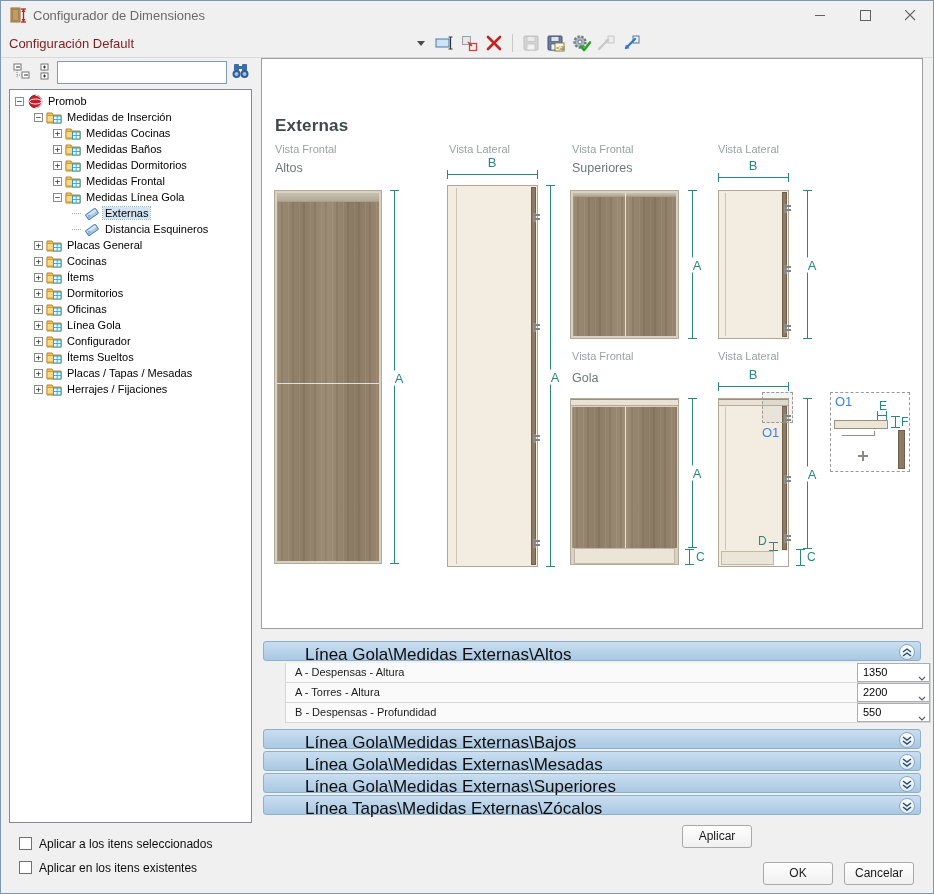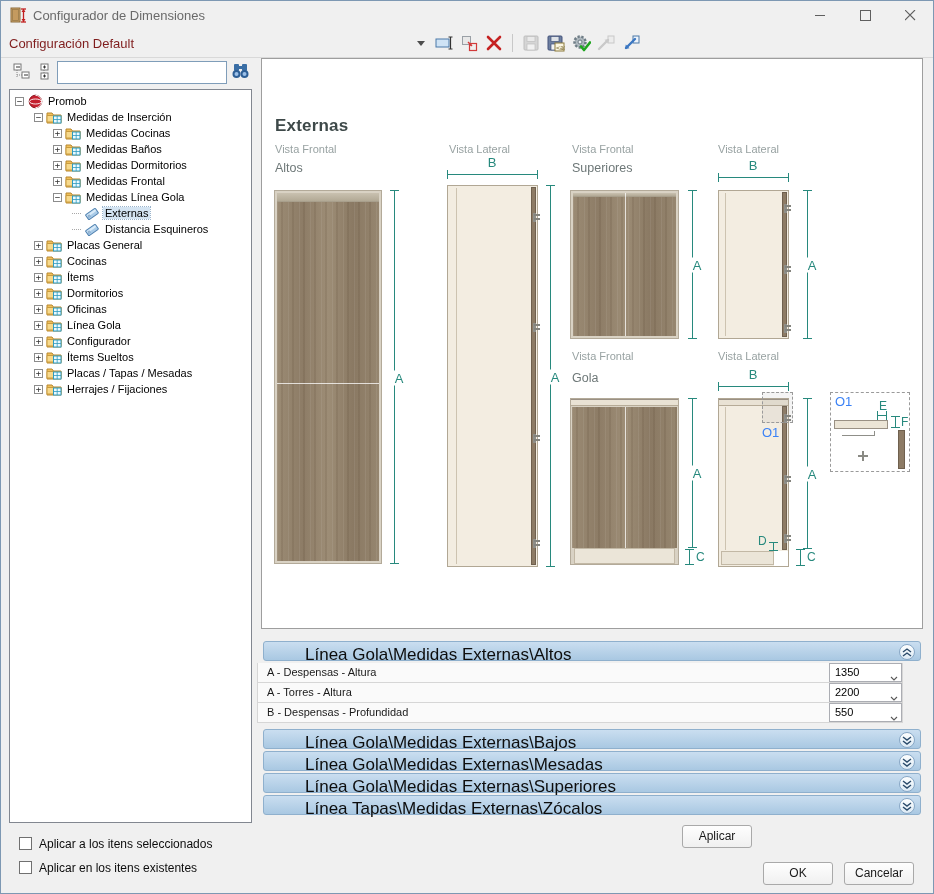--- a/index.html
+++ b/index.html
@@ -68,21 +68,21 @@
   .dimlbl.small{font-size:12px;padding:0 1px;}
   .o1box{position:absolute;border:1px dashed #9a9a9a;background:rgba(150,150,150,.10);}
   .o1lbl{position:absolute;color:#3b82f6;font-size:13px;}
   .slab{position:absolute;background:#ece5d6;border:1px solid #9a9184;}
   .profile{position:absolute;border-bottom:1px solid #8f8f89;border-right:1px solid #8f8f89;}
 
   
   .phead{position:absolute;left:262px;width:658px;height:20px;background:linear-gradient(#cadef0,#a9c8e2);border:1px solid #8fb0cd;border-radius:3px;}
   .ptitle{position:absolute;left:9px;top:3px;font-size:17px;color:#0d0d0d;margin-left:32px;}
   .pbtn{position:absolute;right:5px;top:2px;width:16px;height:16px;border:1px solid #89a8c6;border-radius:50%;background:linear-gradient(#fdfefe,#dceaf5);display:flex;align-items:center;justify-content:center;}
-  .prow{position:absolute;left:256px;width:646px;height:20px;background:#fafafa;border:1px solid #d6d6d6;border-top:none;}
+  .prow{position:absolute;left:284px;width:646px;height:20px;background:#fafafa;border:1px solid #d6d6d6;border-top:none;}
   .plabel{position:absolute;left:9px;top:3px;font-size:11px;color:#1a1a1a;}
   .combo{position:absolute;right:0;top:0;width:73px;height:19px;background:#fff;border-left:1px solid #c9c9c9;outline:1px solid #abadb3;outline-offset:-1px;}
   .cval{position:absolute;left:5px;top:3px;font-size:11px;color:#000;}
   .cchev{position:absolute;right:4px;top:7px;}
 
   
   .cb{position:absolute;width:13px;height:13px;border:1px solid #707070;background:#fff;}
   .cbl{position:absolute;font-size:12px;color:#0d0d0d;}
   .btn{position:absolute;width:70px;height:23px;background:linear-gradient(#fefefe,#f0f0f0);border:1px solid #a9a9a9;border-radius:3px;text-align:center;font-size:12px;line-height:21px;color:#1a1a1a;}
 </style>

